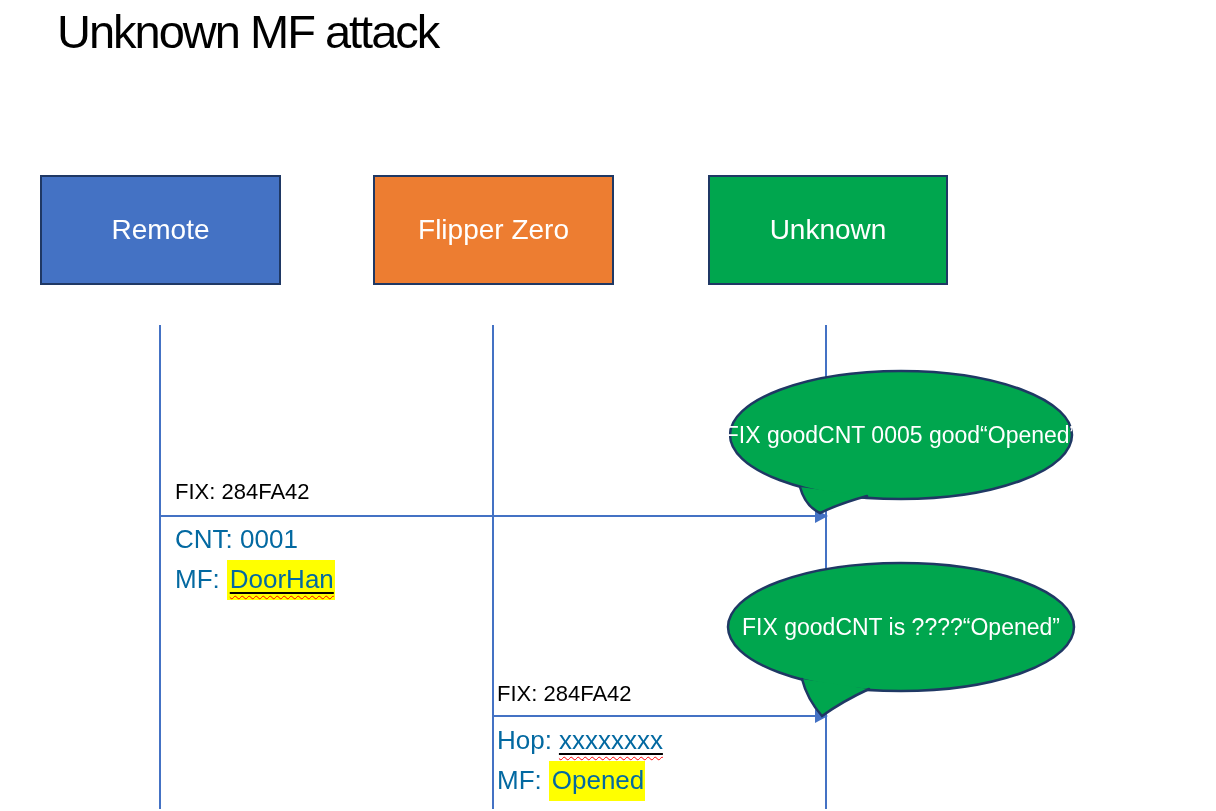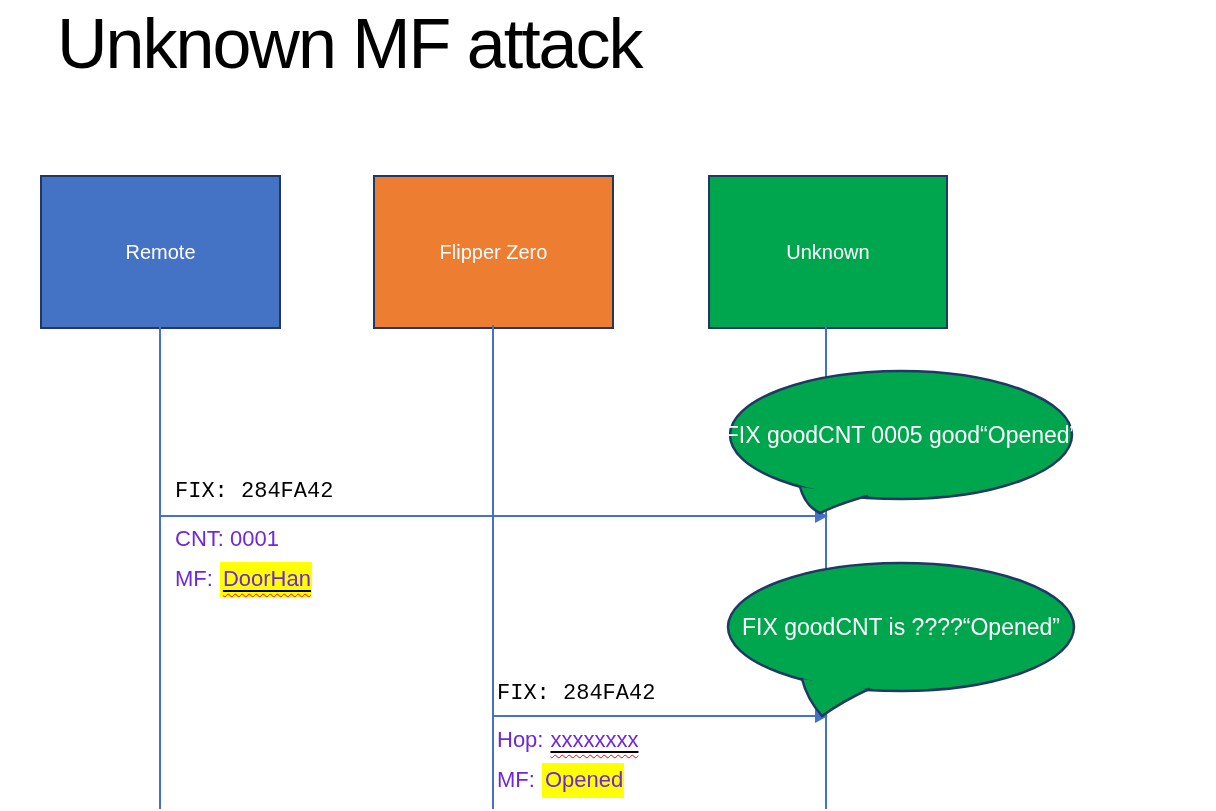--- a/index.html
+++ b/index.html
@@ -11,40 +11,40 @@
     overflow: hidden;
     font-family: "Liberation Sans", sans-serif;
   }
 
   
   .slide-title {
     position: absolute;
     left: 57px;
     top: 4px;
     margin: 0;
-    font-size: 70px;
+    font-size: 47px;
     font-weight: 300;
     letter-spacing: -2px;
     color: #000000;
     font-family: "Liberation Sans", sans-serif;
     white-space: nowrap;
   }
 
   
   .actor {
     position: absolute;
     top: 175px;
-    height: 154px;
+    height: 110px;
     border: 2px solid #1F3864;
     box-sizing: border-box;
     display: flex;
     align-items: center;
     justify-content: center;
     color: #ffffff;
-    font-size: 20px;
+    font-size: 28px;
   }
   .actor.remote   { left: 40px;  width: 241px; background: #4472C4; }
   .actor.flipper  { left: 373px; width: 241px; background: #ED7D31; }
   .actor.receiver { left: 708px; width: 240px; background: #00A64E; }
 
   
   .lifeline {
     position: absolute;
     top: 325px;
     height: 484px;
@@ -66,26 +66,25 @@
     border-left: 13px solid #4472C4;
   }
 
   
   .msg-line {
     position: absolute;
     font-size: 22px;
     color: #000000;
     white-space: nowrap;
     line-height: 30px;
-    font-family: Liberation Mono, monospace;
   }
   .msg-block {
     position: absolute;
-    font-size: 22px;
-    color: #6d28d9;
+    font-size: 26px;
+    color: #0369a1;
     white-space: nowrap;
     line-height: 40px;
   }
   .lbl { margin-right: 7px; }
   .hl { background: #FFFF00; padding: 4px 1px 6px 3px; }
   .ul { text-decoration: underline solid #000000 1.5px; text-underline-offset: 4px; }
   .sq { text-decoration: underline wavy #FF0000 1px; text-underline-offset: 7px; }
 
   
   .bubble-svg { position: absolute; }

